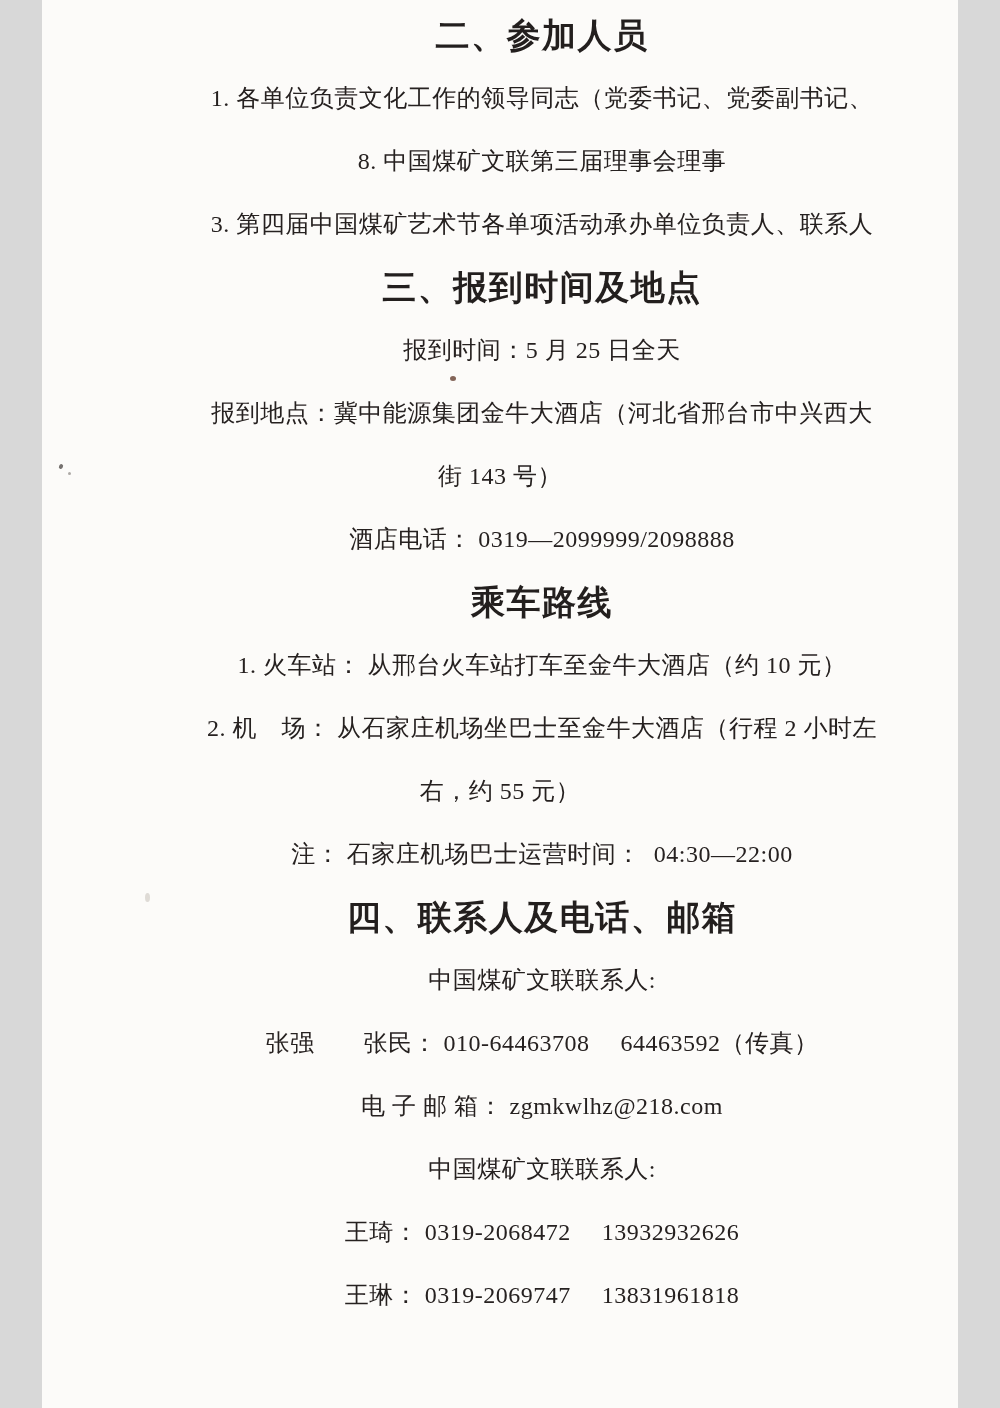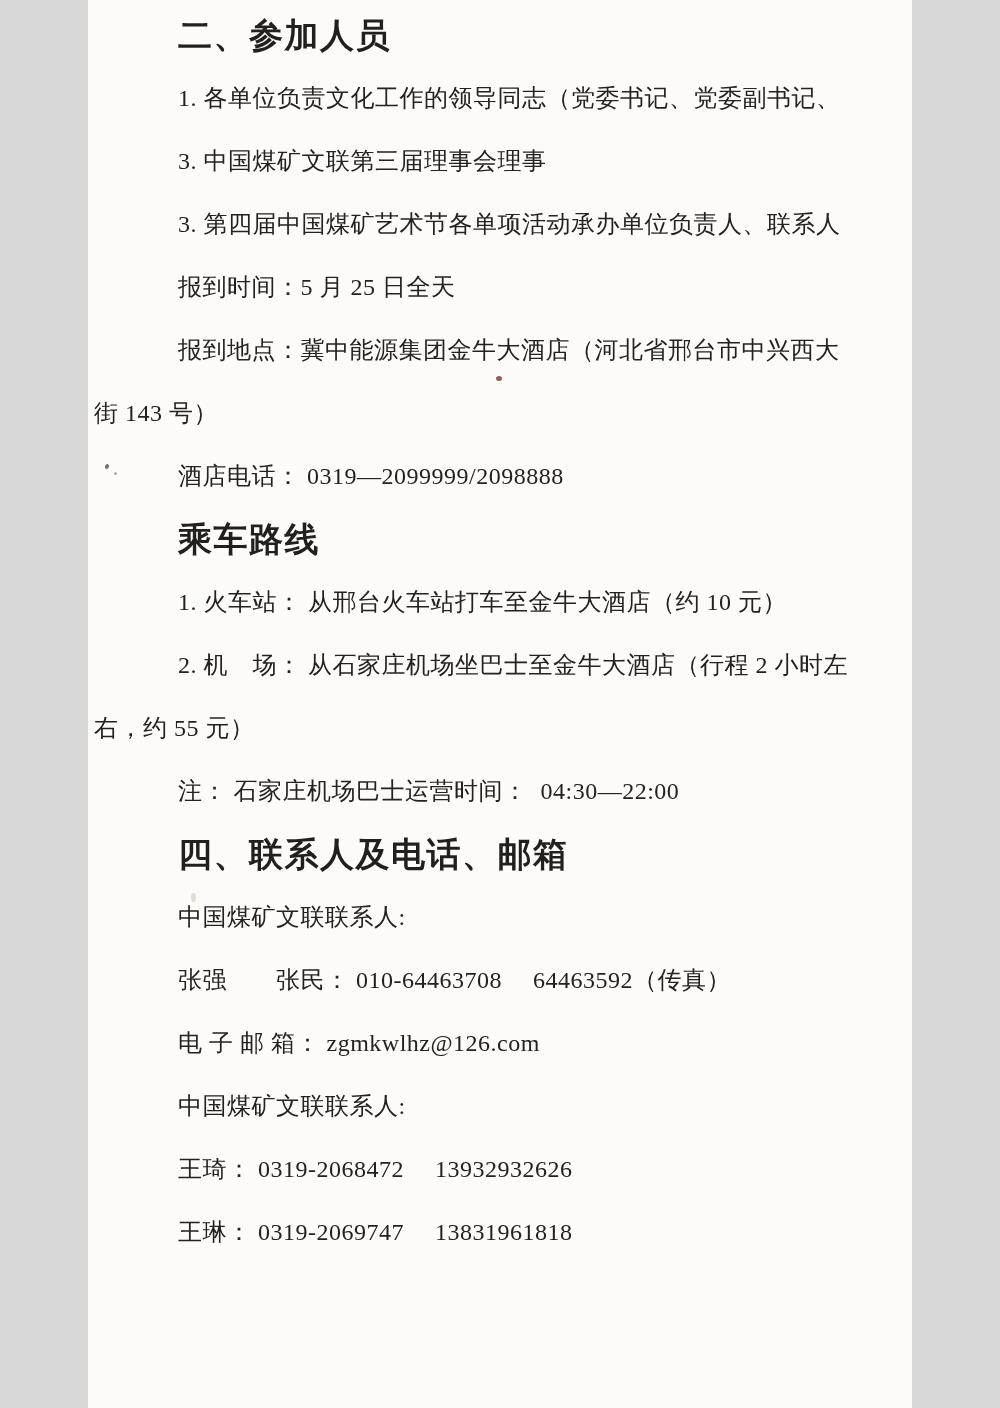--- a/index.html
+++ b/index.html
@@ -1,25 +1,26 @@
 <!DOCTYPE html>
 <html><head>
 <meta charset="utf-8">
 <style>
   html, body { margin: 0; padding: 0; }
   body { background: #d8d8d8; font-family: "Liberation Serif", "DejaVu Serif", serif; }
 
   .page {
     position: relative;
-    width: 824px;
+    width: 916px;
     height: 1408px;
     margin: 0 auto;
     background: #fcfbf9;
     overflow: hidden;
     color: #262120;
+    text-align: center;
   }
 
   .doc {
     position: absolute;
     left: 6px;
     top: 4px;
     right: 6px;
   }
 
   .line {
@@ -60,35 +61,36 @@
   .speck-4 { left: 930px; top: 588px; width: 8px; height: 5px; background: #b9b2ab; opacity: .45; }
   .speck-5 { left: 103px; top: 893px; width: 5px; height: 9px; background: #c2bbb4; opacity: .5; }
 </style>
 </head>
 <body>
 
 <div class="page">
   <div class="doc" id="doc">
       <p class="line heading">二、参加人员</p>
       <p class="line body indent">1. 各单位负责文化工作的领导同志（党委书记、党委副书记、</p>
-      <p class="line body indent">3. 中国煤矿文联第三届理事会理事</p>
+      <p class="line body indent">8. 中国煤矿文联第三届理事会理事</p>
       <p class="line body indent">3. 第四届中国煤矿艺术节各单项活动承办单位负责人、联系人</p>
+      <p class="line heading">三、报到时间及地点</p>
       <p class="line body indent">报到时间：5 月 25 日全天</p>
       <p class="line body indent">报到地点：冀中能源集团金牛大酒店（河北省邢台市中兴西大</p>
       <p class="line body">街 143 号）</p>
       <p class="line body indent">酒店电话： 0319—2099999/2098888</p>
       <p class="line heading">乘车路线</p>
       <p class="line body indent">1. 火车站： 从邢台火车站打车至金牛大酒店（约 10 元）</p>
       <p class="line body indent">2. 机　场： 从石家庄机场坐巴士至金牛大酒店（行程 2 小时左</p>
       <p class="line body">右，约 55 元）</p>
       <p class="line body indent">注： 石家庄机场巴士运营时间：  04:30—22:00</p>
       <p class="line heading">四、联系人及电话、邮箱</p>
       <p class="line body indent">中国煤矿文联联系人:</p>
       <p class="line body indent">张强　　张民： 010-64463708　 64463592（传真）</p>
-      <p class="line body indent">电 子 邮 箱： zgmkwlhz@126.com</p>
+      <p class="line body indent">电 子 邮 箱： zgmkwlhz@218.com</p>
       <p class="line body indent">中国煤矿文联联系人:</p>
       <p class="line body indent">王琦： 0319-2068472　 13932932626</p>
       <p class="line body indent">王琳： 0319-2069747　 13831961818</p>
     </div>
   <div class="speck speck-1"></div>
   <div class="speck speck-2"></div>
   <div class="speck speck-3"></div>
   <div class="speck speck-4"></div>
   <div class="speck speck-5"></div>
 </div>

